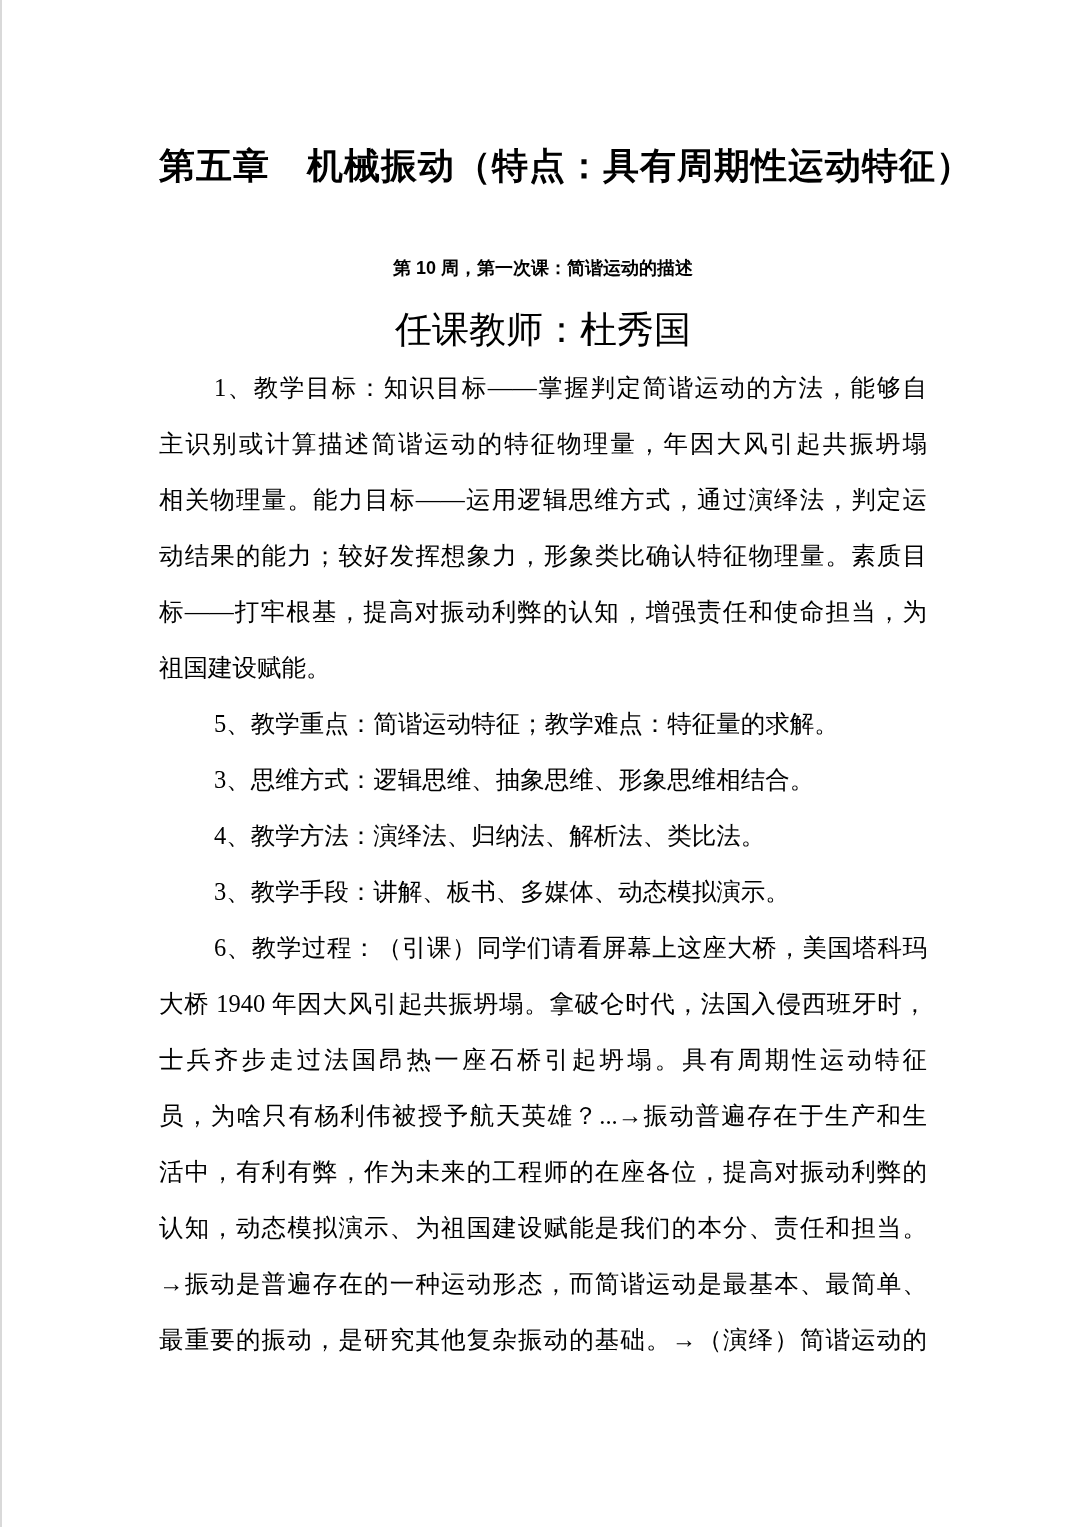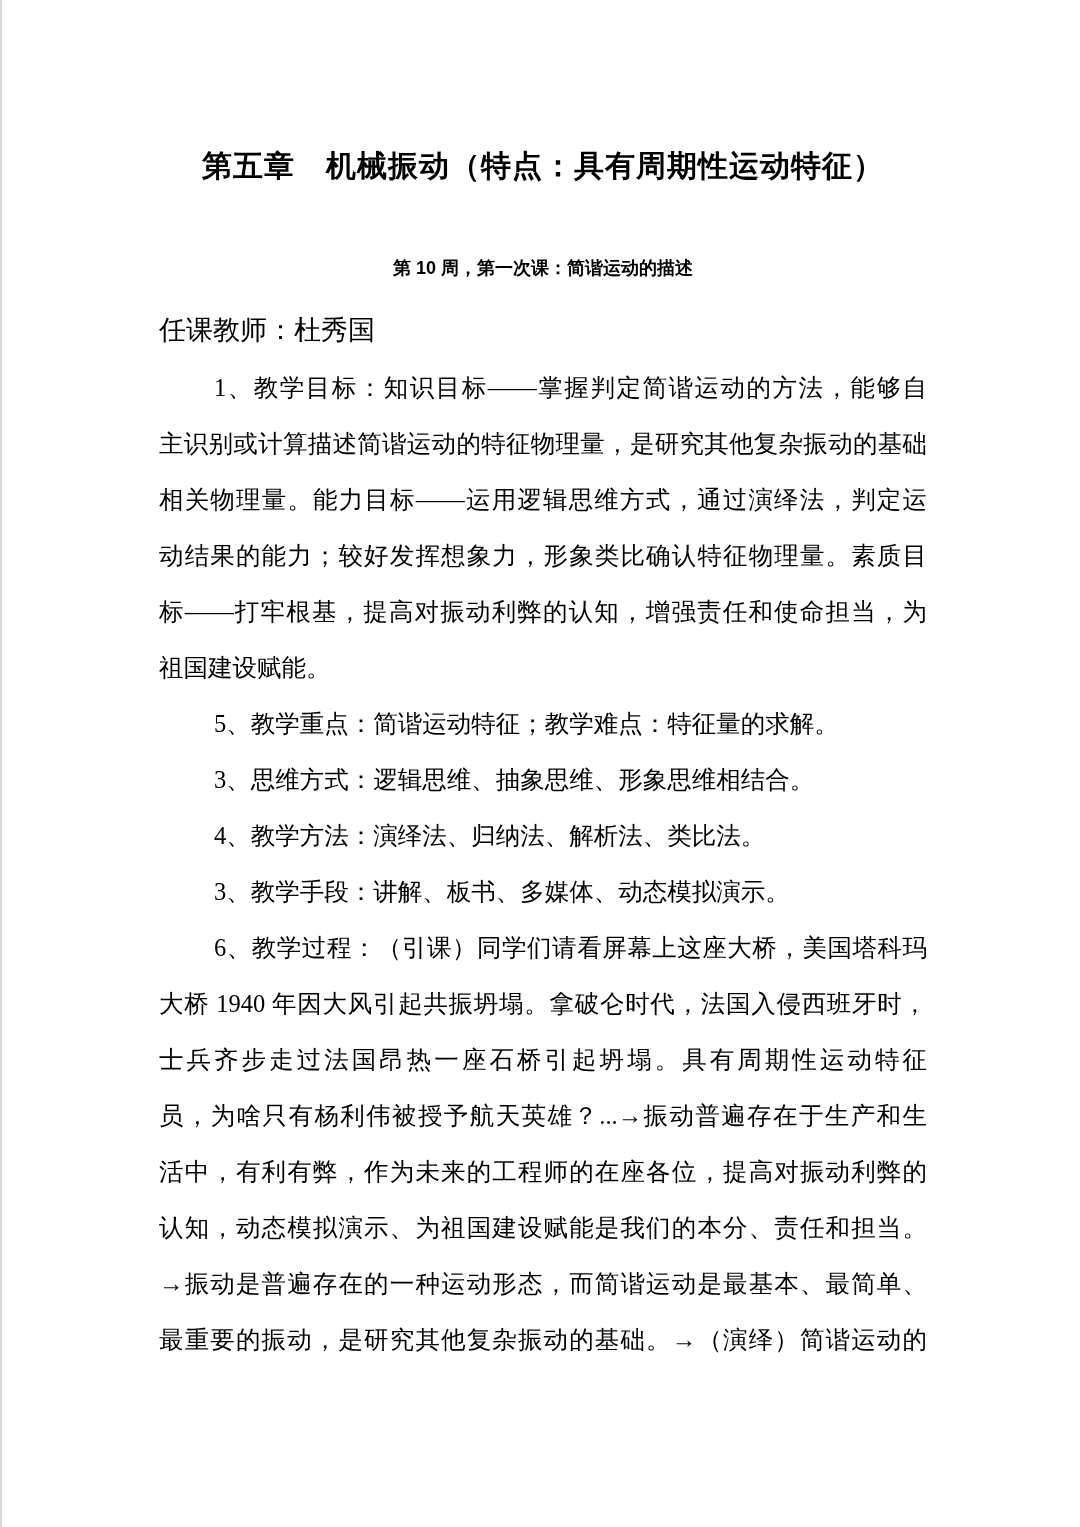--- a/index.html
+++ b/index.html
@@ -19,39 +19,40 @@
     background: #ffffff;
     border-left: 2px solid #d9d9d9;
     padding: 138px 153px 0 157px;
     font-family: "Liberation Serif", "DejaVu Serif", serif;
     -webkit-font-smoothing: antialiased;
   }
   .title {
     margin: 0;
     font-family: "Liberation Sans", "DejaVu Sans", sans-serif;
     font-weight: bold;
-    font-size: 30px;
+    font-size: 36px;
     line-height: 56px;
     text-align: center;
     letter-spacing: 1px;
     white-space: nowrap;
   }
   .subtitle {
     margin: 46px 0 0 0;
     font-family: "Liberation Sans", "DejaVu Sans", sans-serif;
     font-weight: bold;
     font-size: 18px;
     line-height: 56px;
     text-align: center;
     white-space: nowrap;
   }
   .teacher {
     margin-top: 6px;
-    font-size: 27px;
+    font-size: 37px;
     line-height: 56px;
+    text-align: center;
   }
   .bodytext {
     margin-top: 2px;
     font-size: 24.5px;
   }
   .para { margin: 0; }
   .ln {
     line-height: 56px;
     height: 56px;
     overflow: visible;
@@ -70,21 +71,21 @@
   <h1 class="title">第五章　机械振动（特点：具有周期性运动特征）</h1>
 
   <h2 class="subtitle">第 10 周，第一次课：简谐运动的描述</h2>
 
   <div class="teacher">任课教师：杜秀国</div>
 
   <div class="bodytext">
 
     <div class="para">
       <div class="ln indent jfy">1、教学目标：知识目标——掌握判定简谐运动的方法，能够自</div>
-      <div class="ln jfy">主识别或计算描述简谐运动的特征物理量，是研究其他复杂振动的基础</div>
+      <div class="ln jfy">主识别或计算描述简谐运动的特征物理量，年因大风引起共振坍塌</div>
       <div class="ln jfy">相关物理量。能力目标——运用逻辑思维方式，通过演绎法，判定运</div>
       <div class="ln jfy">动结果的能力；较好发挥想象力，形象类比确认特征物理量。素质目</div>
       <div class="ln jfy">标——打牢根基，提高对振动利弊的认知，增强责任和使命担当，为</div>
       <div class="ln">祖国建设赋能。</div>
     </div>
 
     <div class="para">
       <div class="ln indent">5、教学重点：简谐运动特征；教学难点：特征量的求解。</div>
     </div>
 

